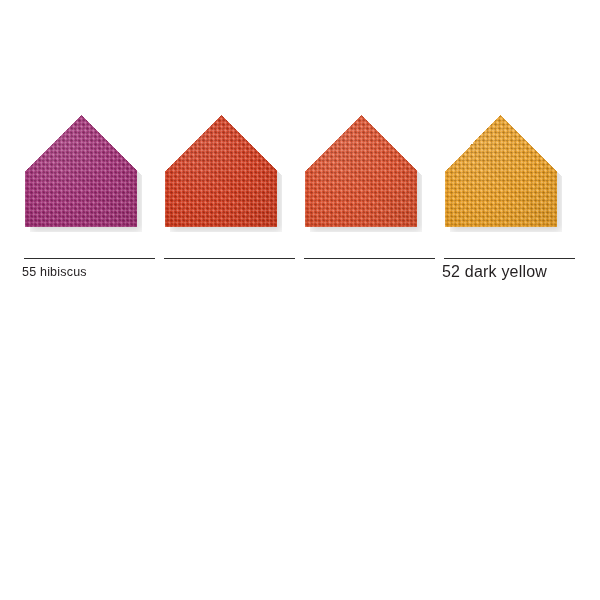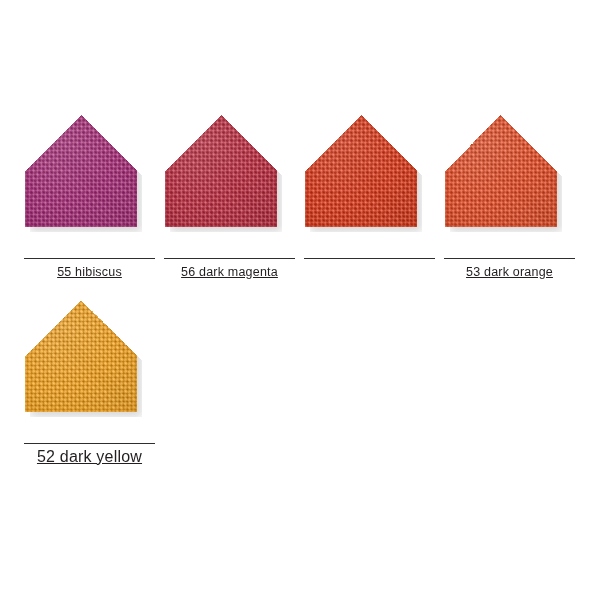--- a/index.html
+++ b/index.html
@@ -111,28 +111,27 @@
     width: 131px;
     height: 0;
     border-top: 1px solid #2e2e2e;
   }
 
   .swatch-label {
     position: absolute;
     left: 0;
     top: 151px;
     width: 135px;
-    text-align: center;
+    text-align: left;
     font-family: "Liberation Sans", sans-serif;
     font-size: 12.5px;
     line-height: 18px;
     letter-spacing: 0.2px;
     color: #231f20;
     white-space: nowrap;
-    text-decoration: underline;
   }
 </style>
 </head>
 <body style="background: rgb(255, 255, 255);">
 
 <div id="swatch-board">
   <div class="swatch-grid" id="grid">
       <div class="swatch-cell">
     <div class="swatch-chip-wrap">
       <div class="swatch-shadow"></div>
@@ -140,44 +139,33 @@
         <div class="fabric" style="background-color: rgb(168, 48, 122); box-shadow: rgba(141, 34, 100, 0.333) 0px 0px 14px inset, rgba(185, 74, 141, 0.2) 0px 0px 6px inset;"></div>
       </div>
     </div>
     <div class="swatch-rule" style="border-top-color: rgb(46, 46, 46); border-top-width: 1px;"></div>
     <div class="swatch-label" style="color: rgb(35, 31, 32); font-size: 12.5px;">55 hibiscus</div>
   </div>
       <div class="swatch-cell">
     <div class="swatch-chip-wrap">
       <div class="swatch-shadow"></div>
       <div class="swatch-chip pinked">
-        <div class="fabric" style="background-color: rgb(189, 48, 67); box-shadow: rgba(160, 36, 52, 0.333) 0px 0px 14px inset, rgba(204, 74, 89, 0.2) 0px 0px 6px inset;"></div>
-      </div>
-    </div>
-    <div class="swatch-rule" style="border-top-color: rgb(46, 46, 46); border-top-width: 1px;"></div>
-    <div class="swatch-label" style="color: rgb(35, 31, 32); font-size: 12.5px;">56 dark magenta</div>
-  </div>
-      <div class="swatch-cell">
-    <div class="swatch-chip-wrap">
-      <div class="swatch-shadow"></div>
-      <div class="swatch-chip pinked">
         <div class="fabric" style="background-color: rgb(220, 60, 29); box-shadow: rgba(191, 47, 19, 0.333) 0px 0px 14px inset, rgba(230, 84, 55, 0.2) 0px 0px 6px inset;"></div>
       </div>
     </div>
     <div class="swatch-rule" style="border-top-color: rgb(46, 46, 46); border-top-width: 1px;"></div>
   </div>
       <div class="swatch-cell">
     <div class="swatch-chip-wrap">
       <div class="swatch-shadow"></div>
       <div class="swatch-chip pinked">
         <div class="fabric" style="background-color: rgb(229, 80, 42); box-shadow: rgba(201, 64, 30, 0.333) 0px 0px 14px inset, rgba(238, 103, 64, 0.2) 0px 0px 6px inset;"></div>
       </div>
     </div>
     <div class="swatch-rule" style="border-top-color: rgb(46, 46, 46); border-top-width: 1px;"></div>
-    <div class="swatch-label" style="color: rgb(35, 31, 32); font-size: 12.5px;">53 dark orange</div>
   </div>
       <div class="swatch-cell">
     <div class="swatch-chip-wrap">
       <div class="swatch-shadow"></div>
       <div class="swatch-chip pinked">
         <div class="fabric" style="background-color: rgb(243, 164, 36); box-shadow: rgba(224, 143, 18, 0.333) 0px 0px 14px inset, rgba(248, 183, 72, 0.2) 0px 0px 6px inset;"></div>
       </div>
     </div>
     <div class="swatch-rule" style="border-top-color: rgb(46, 46, 46); border-top-width: 1px;"></div>
     <div class="swatch-label" style="color: rgb(35, 31, 32); font-size: 16px;">52 dark yellow</div>

